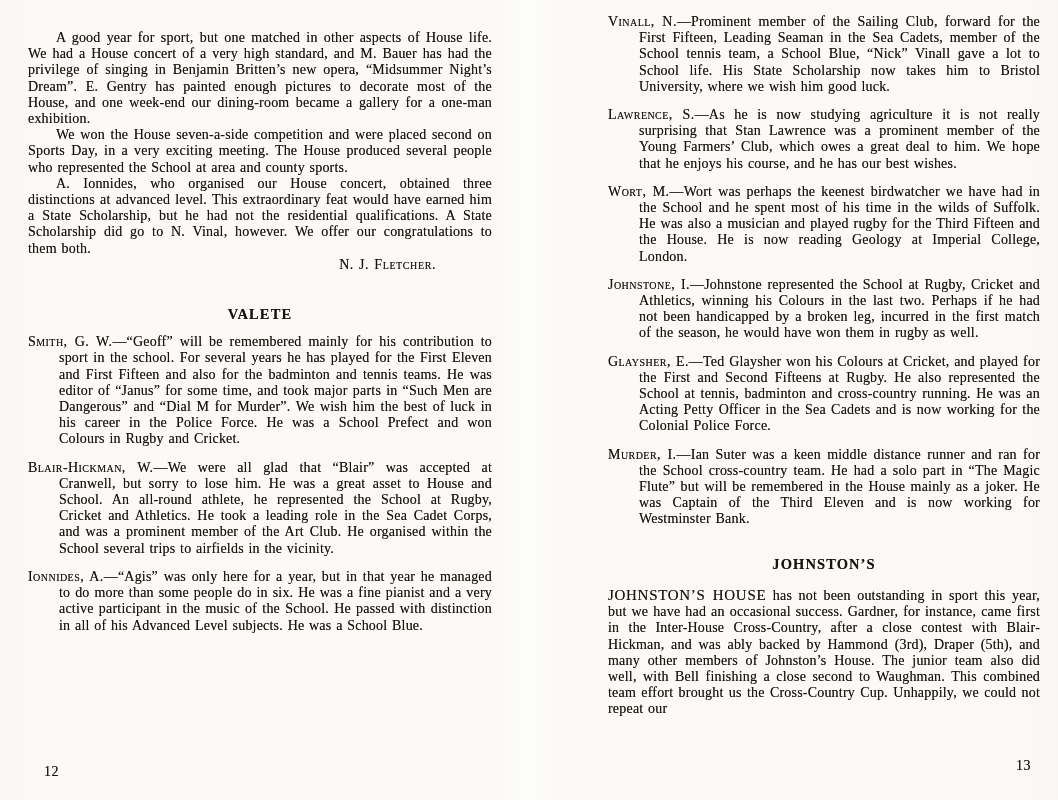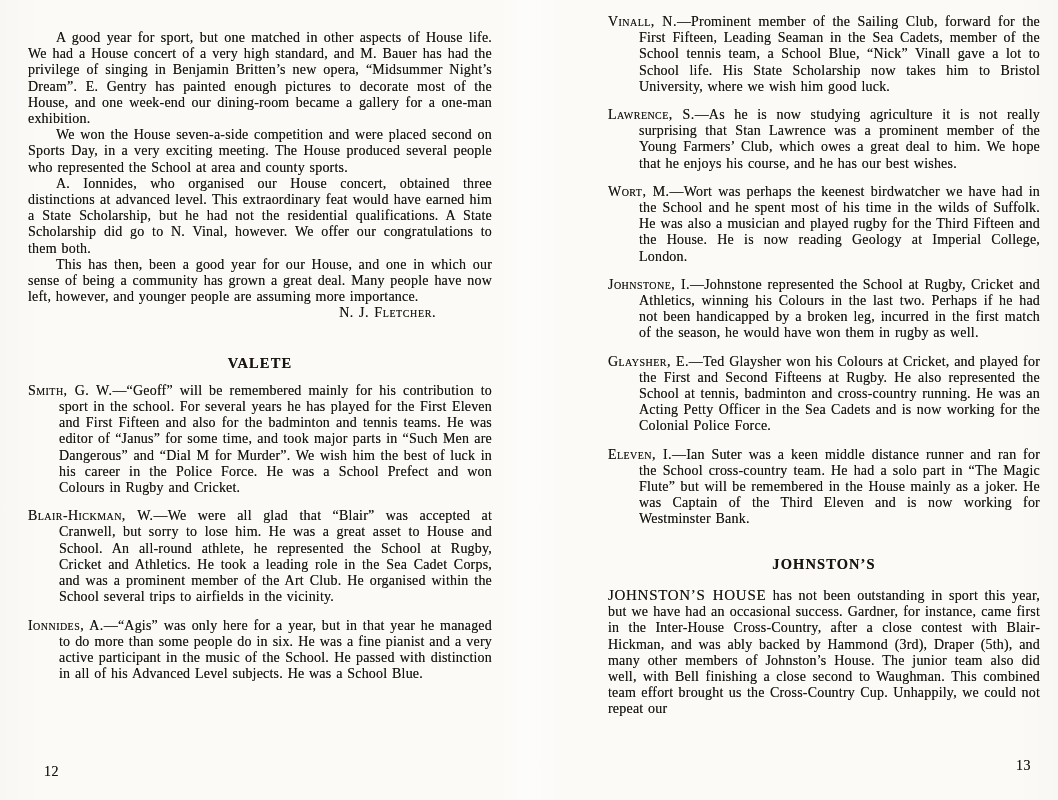--- a/index.html
+++ b/index.html
@@ -75,37 +75,36 @@
 </style>
 </head>
 <body>
 
 <div class="spread">
 
   <section class="col col-left">
     <p class="indent">A good year for sport, but one matched in other aspects of House life. We had a House concert of a very high standard, and M. Bauer has had the privilege of singing in Benjamin Britten’s new opera, “Midsummer Night’s Dream”. E. Gentry has painted enough pictures to decorate most of the House, and one week-end our dining-room became a gallery for a one-man exhibition.</p>
     <p class="indent">We won the House seven-a-side competition and were placed second on Sports Day, in a very exciting meeting. The House produced several people who represented the School at area and county sports.</p>
     <p class="indent">A. Ionnides, who organised our House concert, obtained three distinctions at advanced level. This extraordinary feat would have earned him a State Scholarship, but he had not the residential qualifications. A State Scholarship did go to N. Vinal, however. We offer our congratulations to them both.</p>
-    <p class="indent">This has then, been a good year for our House, and one in which our sense of being a community has grown a great deal. Many people have now left, however, and younger people are assuming more importance.</p>
     <p class="signature">N. J. Fletcher.</p>
 
     <h2 class="section-heading valete-heading">VALETE</h2>
 
     <p class="entry"><span class="entry-name">Smith, G. W.</span><span>—“Geoff” will be remembered mainly for his contribution to sport in the school. For several years he has played for the First Eleven and First Fifteen and also for the badminton and tennis teams. He was editor of “Janus” for some time, and took major parts in “Such Men are Dangerous” and “Dial M for Murder”. We wish him the best of luck in his career in the Police Force. He was a School Prefect and won Colours in Rugby and Cricket.</span></p>
     <p class="entry"><span class="entry-name">Blair-Hickman, W.</span><span>—We were all glad that “Blair” was accepted at Cranwell, but sorry to lose him. He was a great asset to House and School. An all-round athlete, he represented the School at Rugby, Cricket and Athletics. He took a leading role in the Sea Cadet Corps, and was a prominent member of the Art Club. He organised within the School several trips to airfields in the vicinity.</span></p>
     <p class="entry"><span class="entry-name">Ionnides, A.</span><span>—“Agis” was only here for a year, but in that year he managed to do more than some people do in six. He was a fine pianist and a very active participant in the music of the School. He passed with distinction in all of his Advanced Level subjects. He was a School Blue.</span></p>
   </section>
 
   <section class="col col-right">
     <p class="entry"><span class="entry-name">Vinall, N.</span><span>—Prominent member of the Sailing Club, forward for the First Fifteen, Leading Seaman in the Sea Cadets, member of the School tennis team, a School Blue, “Nick” Vinall gave a lot to School life. His State Scholarship now takes him to Bristol University, where we wish him good luck.</span></p>
     <p class="entry"><span class="entry-name">Lawrence, S.</span><span>—As he is now studying agriculture it is not really surprising that Stan Lawrence was a prominent member of the Young Farmers’ Club, which owes a great deal to him. We hope that he enjoys his course, and he has our best wishes.</span></p>
     <p class="entry"><span class="entry-name">Wort, M.</span><span>—Wort was perhaps the keenest birdwatcher we have had in the School and he spent most of his time in the wilds of Suffolk. He was also a musician and played rugby for the Third Fifteen and the House. He is now reading Geology at Imperial College, London.</span></p>
     <p class="entry"><span class="entry-name">Johnstone, I.</span><span>—Johnstone represented the School at Rugby, Cricket and Athletics, winning his Colours in the last two. Perhaps if he had not been handicapped by a broken leg, incurred in the first match of the season, he would have won them in rugby as well.</span></p>
     <p class="entry"><span class="entry-name">Glaysher, E.</span><span>—Ted Glaysher won his Colours at Cricket, and played for the First and Second Fifteens at Rugby. He also represented the School at tennis, badminton and cross-country running. He was an Acting Petty Officer in the Sea Cadets and is now working for the Colonial Police Force.</span></p>
-    <p class="entry"><span class="entry-name">Eleven, I.</span><span>—Ian Suter was a keen middle distance runner and ran for the School cross-country team. He had a solo part in “The Magic Flute” but will be remembered in the House mainly as a joker. He was Captain of the Third Eleven and is now working for Westminster Bank.</span></p>
+    <p class="entry"><span class="entry-name">Murder, I.</span><span>—Ian Suter was a keen middle distance runner and ran for the School cross-country team. He had a solo part in “The Magic Flute” but will be remembered in the House mainly as a joker. He was Captain of the Third Eleven and is now working for Westminster Bank.</span></p>
 
     <h2 class="section-heading johnstons-heading">JOHNSTON’S</h2>
 
     <p class="house-para"><span class="lead-caps">JOHNSTON’S HOUSE</span><span> has not been outstanding in sport this year, but we have had an occasional success. Gardner, for instance, came first in the Inter-House Cross-Country, after a close contest with Blair-Hickman, and was ably backed by Hammond (3rd), Draper (5th), and many other members of Johnston’s House. The junior team also did well, with Bell finishing a close second to Waughman. This combined team effort brought us the Cross-Country Cup. Unhappily, we could not repeat our</span></p>
   </section>
 
   <div class="pageno pageno-left">12</div>
   <div class="pageno pageno-right">13</div>
 
 </div>

